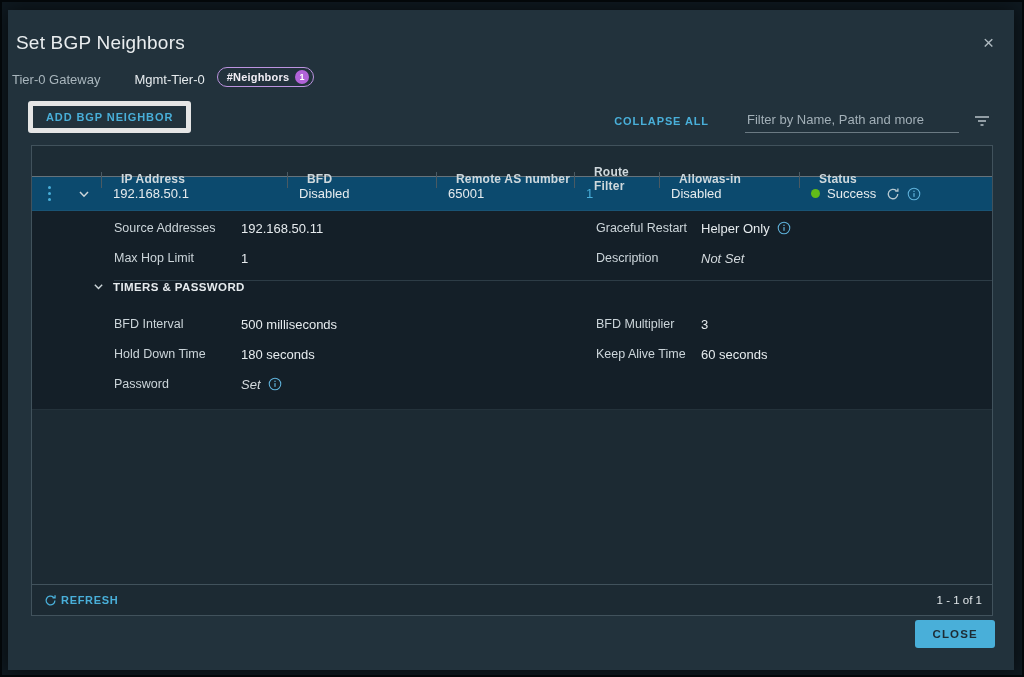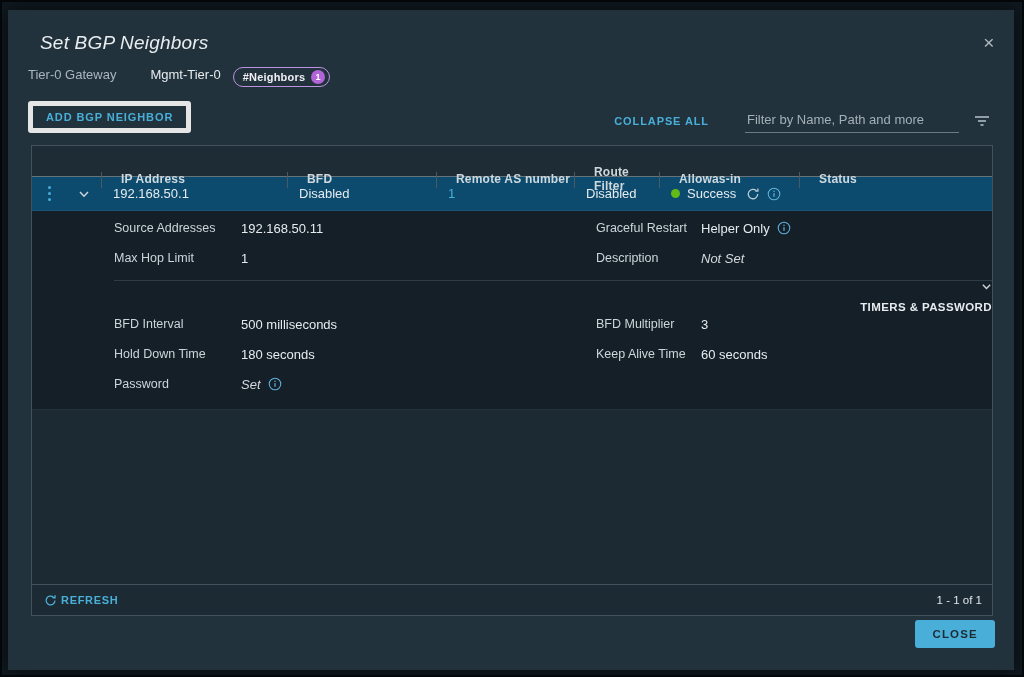--- a/index.html
+++ b/index.html
@@ -5,25 +5,25 @@
   * { margin:0; padding:0; box-sizing:border-box; }
   html,body { width:1024px; height:677px; overflow:hidden; background:#04080b;
               font-family:"Liberation Sans","DejaVu Sans",sans-serif; }
   .backdrop { position:absolute; inset:2px; background:#0f1920; }
 
   .modal { position:absolute; left:8px; top:10px; width:1006px; height:660px;
            background:#22323c; box-shadow:0 0 18px rgba(0,0,0,.6); }
 
   
   .dlg-header { display:flex; justify-content:space-between; align-items:flex-start;
-                padding:22px 20px 0 32px;font-style:italic; }
+                padding:22px 20px 0 8px; }
   .dlg-title { font-size:19px; font-weight:400; color:#e9edef; letter-spacing:.2px; }
   .close-x { color:#aeb9bf; font-size:19px; line-height:14px; margin-top:4px; cursor:pointer; }
 
-  .subheader { display:flex; align-items:flex-start; padding:13px 20px 0 20px; font-size:13px; }
+  .subheader { display:flex; align-items:flex-end; padding:13px 20px 0 4px; font-size:13px; }
   .sub-label { color:#a9b6bd; }
   .sub-value { color:#e6ebee; margin-left:34px; }
   .tag { display:inline-flex; align-items:center; gap:6px; margin-left:12px;
          border:1px solid #bc93e0; border-radius:11px; padding:2px 4px 2px 9px;
          color:#f1eef5; font-size:11px; font-weight:700; letter-spacing:.2px; cursor:pointer; }
   .tag-badge { display:inline-flex; align-items:center; justify-content:center;
                width:14px; height:14px; border-radius:50%; background:#b163d8;
                color:#fff; font-size:9px; font-weight:700; }
 
   
@@ -62,22 +62,22 @@
   .icon-info { color:#5eb1da; cursor:pointer; }
 
   
   .details { background:#141f28; padding:2px 0 10px 0; }
   .d-row { height:30px; display:grid; grid-template-columns:127px 355px 105px 1fr;
            align-items:center; padding-left:82px; }
   .d-label { color:#ccd5da; font-size:12.5px; }
   .d-value { color:#e6ebee; font-size:13px; display:flex; align-items:center; gap:7px; }
   .italic { font-style:italic; color:#d4dade; }
   .d-sep { border-top:1px solid #2d3c46; margin:7px 0 0 82px; }
-  .d-section { height:28px; display:flex; align-items:flex-end; gap:9px; padding-left:61px;
-               color:#e6ebee; font-size:11.5px; font-weight:700; letter-spacing:.4px;flex-direction:column; }
+  .d-section { height:28px; display:flex; align-items:flex-start; gap:9px; padding-left:61px;
+               color:#e6ebee; font-size:11.5px; font-weight:700; letter-spacing:.4px; }
   .d-section .chev-s { color:#cdd6da; display:flex; align-items:center; cursor:pointer; }
 
   .g-empty { flex:1; background:#1c2a33; border-top:1px solid rgba(255,255,255,.04); }
   .g-footer { height:31px; background:#1c2a33; border-top:1px solid #41525c;
               display:flex; align-items:center; justify-content:space-between; padding:0 10px 0 12px; }
   .refresh-action { display:flex; align-items:center; gap:4px; color:#49afd9;
                     font-size:11px; font-weight:600; letter-spacing:.7px; cursor:pointer; }
   .pagination { color:#dfe5e8; font-size:11.5px; }
 
   
@@ -139,20 +139,21 @@
             <i></i>
           </span>
         <span class="chev">
           <svg width="12" height="12" viewBox="0 0 12 12">
               <polyline points="2,4 6,8.2 10,4" fill="none" stroke="currentColor" stroke-width="1.5"></polyline>
             </svg>
         </span>
       </div>
       <div class="g-cell">192.168.50.1</div>
       <div class="g-cell">Disabled</div>
+      <div class="g-cell">65001</div>
       <div class="g-cell cell-link">1</div>
       <div class="g-cell">Disabled</div>
       <div class="g-cell status-cell">
         <span class="status-dot"></span>
         <span>Success</span>
         <svg class="icon-refresh" width="14" height="14" viewBox="0 0 16 16">
           <path d="M13.4 8a5.4 5.4 0 1 1-1.7-3.9" fill="none" stroke="currentColor" stroke-width="1.5"></path>
           <polyline points="13.6,1.6 13.6,4.6 10.6,4.6" fill="none" stroke="currentColor" stroke-width="1.5"></polyline>
         </svg>
         <svg class="icon-info" width="14" height="14" viewBox="0 0 16 16">

